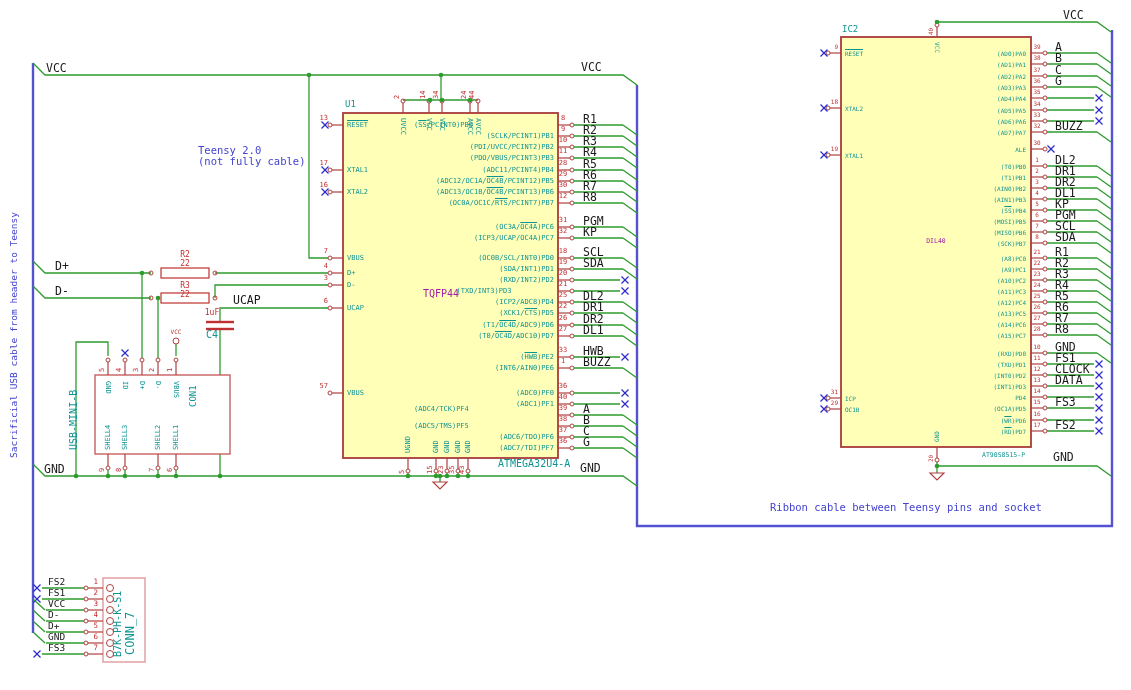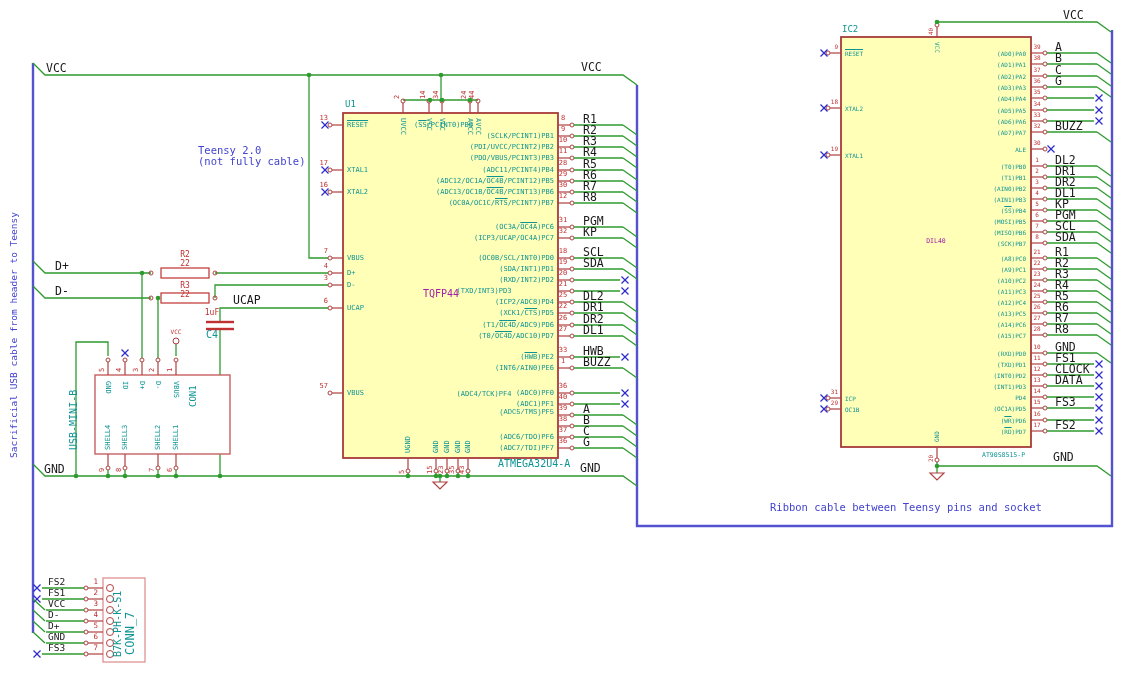--- a/index.html
+++ b/index.html
@@ -608,24 +608,24 @@
       <div class="t name" style="left: 414px; top: 353px; width: 140px; text-align: right;"><span>(</span><span class="ov">HWB</span><span>)PE2</span></div>
       <div class="t net" style="left: 583px; top: 345px;">HWB</div>
       <div class="t num" style="left: 551px; top: 358px; width: 24px; text-align: center;">1</div>
       <div class="t name" style="left: 414px; top: 364px; width: 140px; text-align: right;">(INT6/AIN0)PE6</div>
       <div class="t net" style="left: 583px; top: 356px;">BUZZ</div>
       <div class="t num" style="left: 551px; top: 383px; width: 24px; text-align: center;">36</div>
       <div class="t name" style="left: 414px; top: 389px; width: 140px; text-align: right;">(ADC0)PF0</div>
       <div class="t num" style="left: 551px; top: 394px; width: 24px; text-align: center;">40</div>
       <div class="t name" style="left: 414px; top: 400px; width: 140px; text-align: right;">(ADC1)PF1</div>
       <div class="t num" style="left: 551px; top: 405px; width: 24px; text-align: center;">39</div>
-      <div class="t name" style="left: 414px; top: 390px; width: 140px; text-align: center;">(ADC4/TCK)PF4</div>
+      <div class="t name" style="left: 414px; top: 405px; width: 140px; text-align: left;">(ADC4/TCK)PF4</div>
       <div class="t net" style="left: 583px; top: 403px;">A</div>
       <div class="t num" style="left: 551px; top: 416px; width: 24px; text-align: center;">38</div>
-      <div class="t name" style="left: 414px; top: 408px; width: 140px; text-align: right; font-family: Liberation Mono, monospace;">(ADC5/TMS)PF5</div>
+      <div class="t name" style="left: 414px; top: 422px; width: 140px; ">(ADC5/TMS)PF5</div>
       <div class="t net" style="left: 583px; top: 414px;">B</div>
       <div class="t num" style="left: 551px; top: 427px; width: 24px; text-align: center;">37</div>
       <div class="t name" style="left: 414px; top: 433px; width: 140px; text-align: right;">(ADC6/TDO)PF6</div>
       <div class="t net" style="left: 583px; top: 425px;">C</div>
       <div class="t num" style="left: 551px; top: 438px; width: 24px; text-align: center;">36</div>
       <div class="t name" style="left: 414px; top: 444px; width: 140px; text-align: right;">(ADC7/TDI)PF7</div>
       <div class="t net" style="left: 583px; top: 436px;">G</div>
       <div class="vw" style="left: 394px; top: 99px;">
         <span class="t v num rm90">2</span>
       </div>

